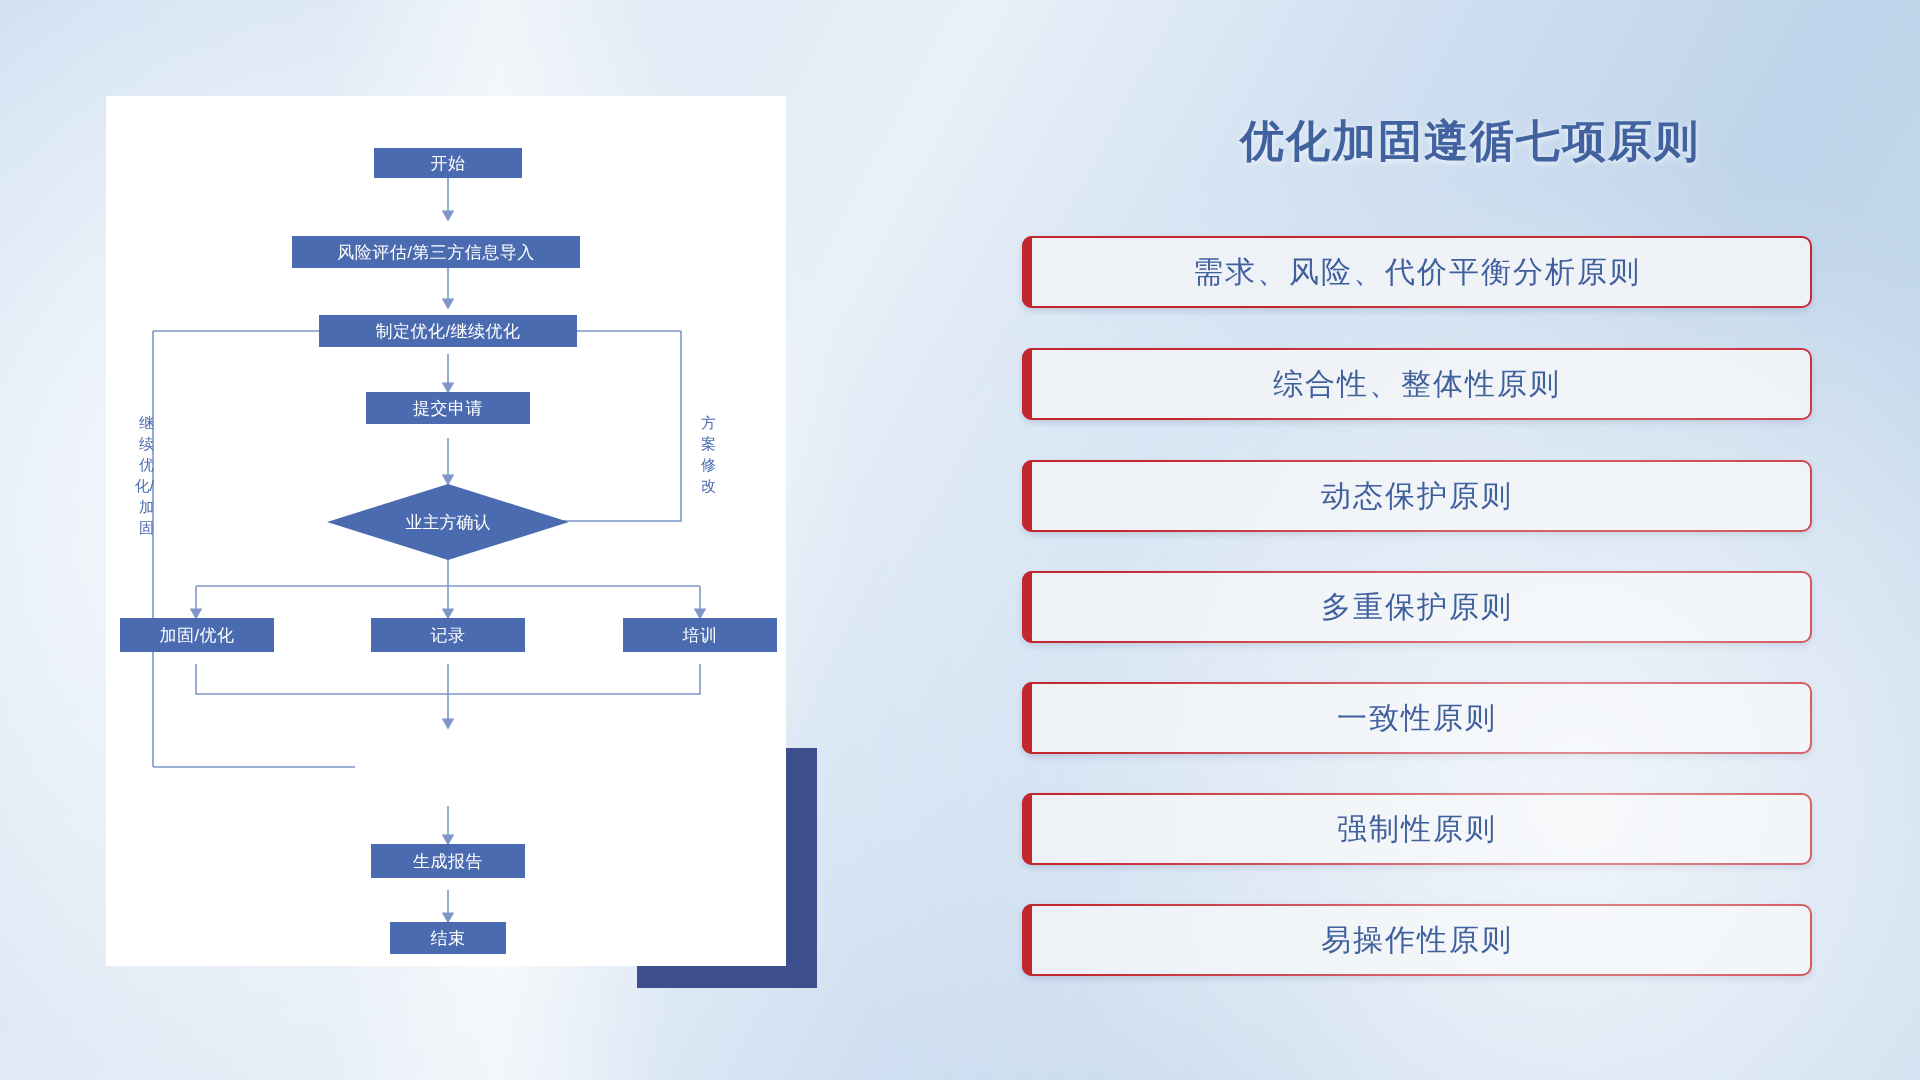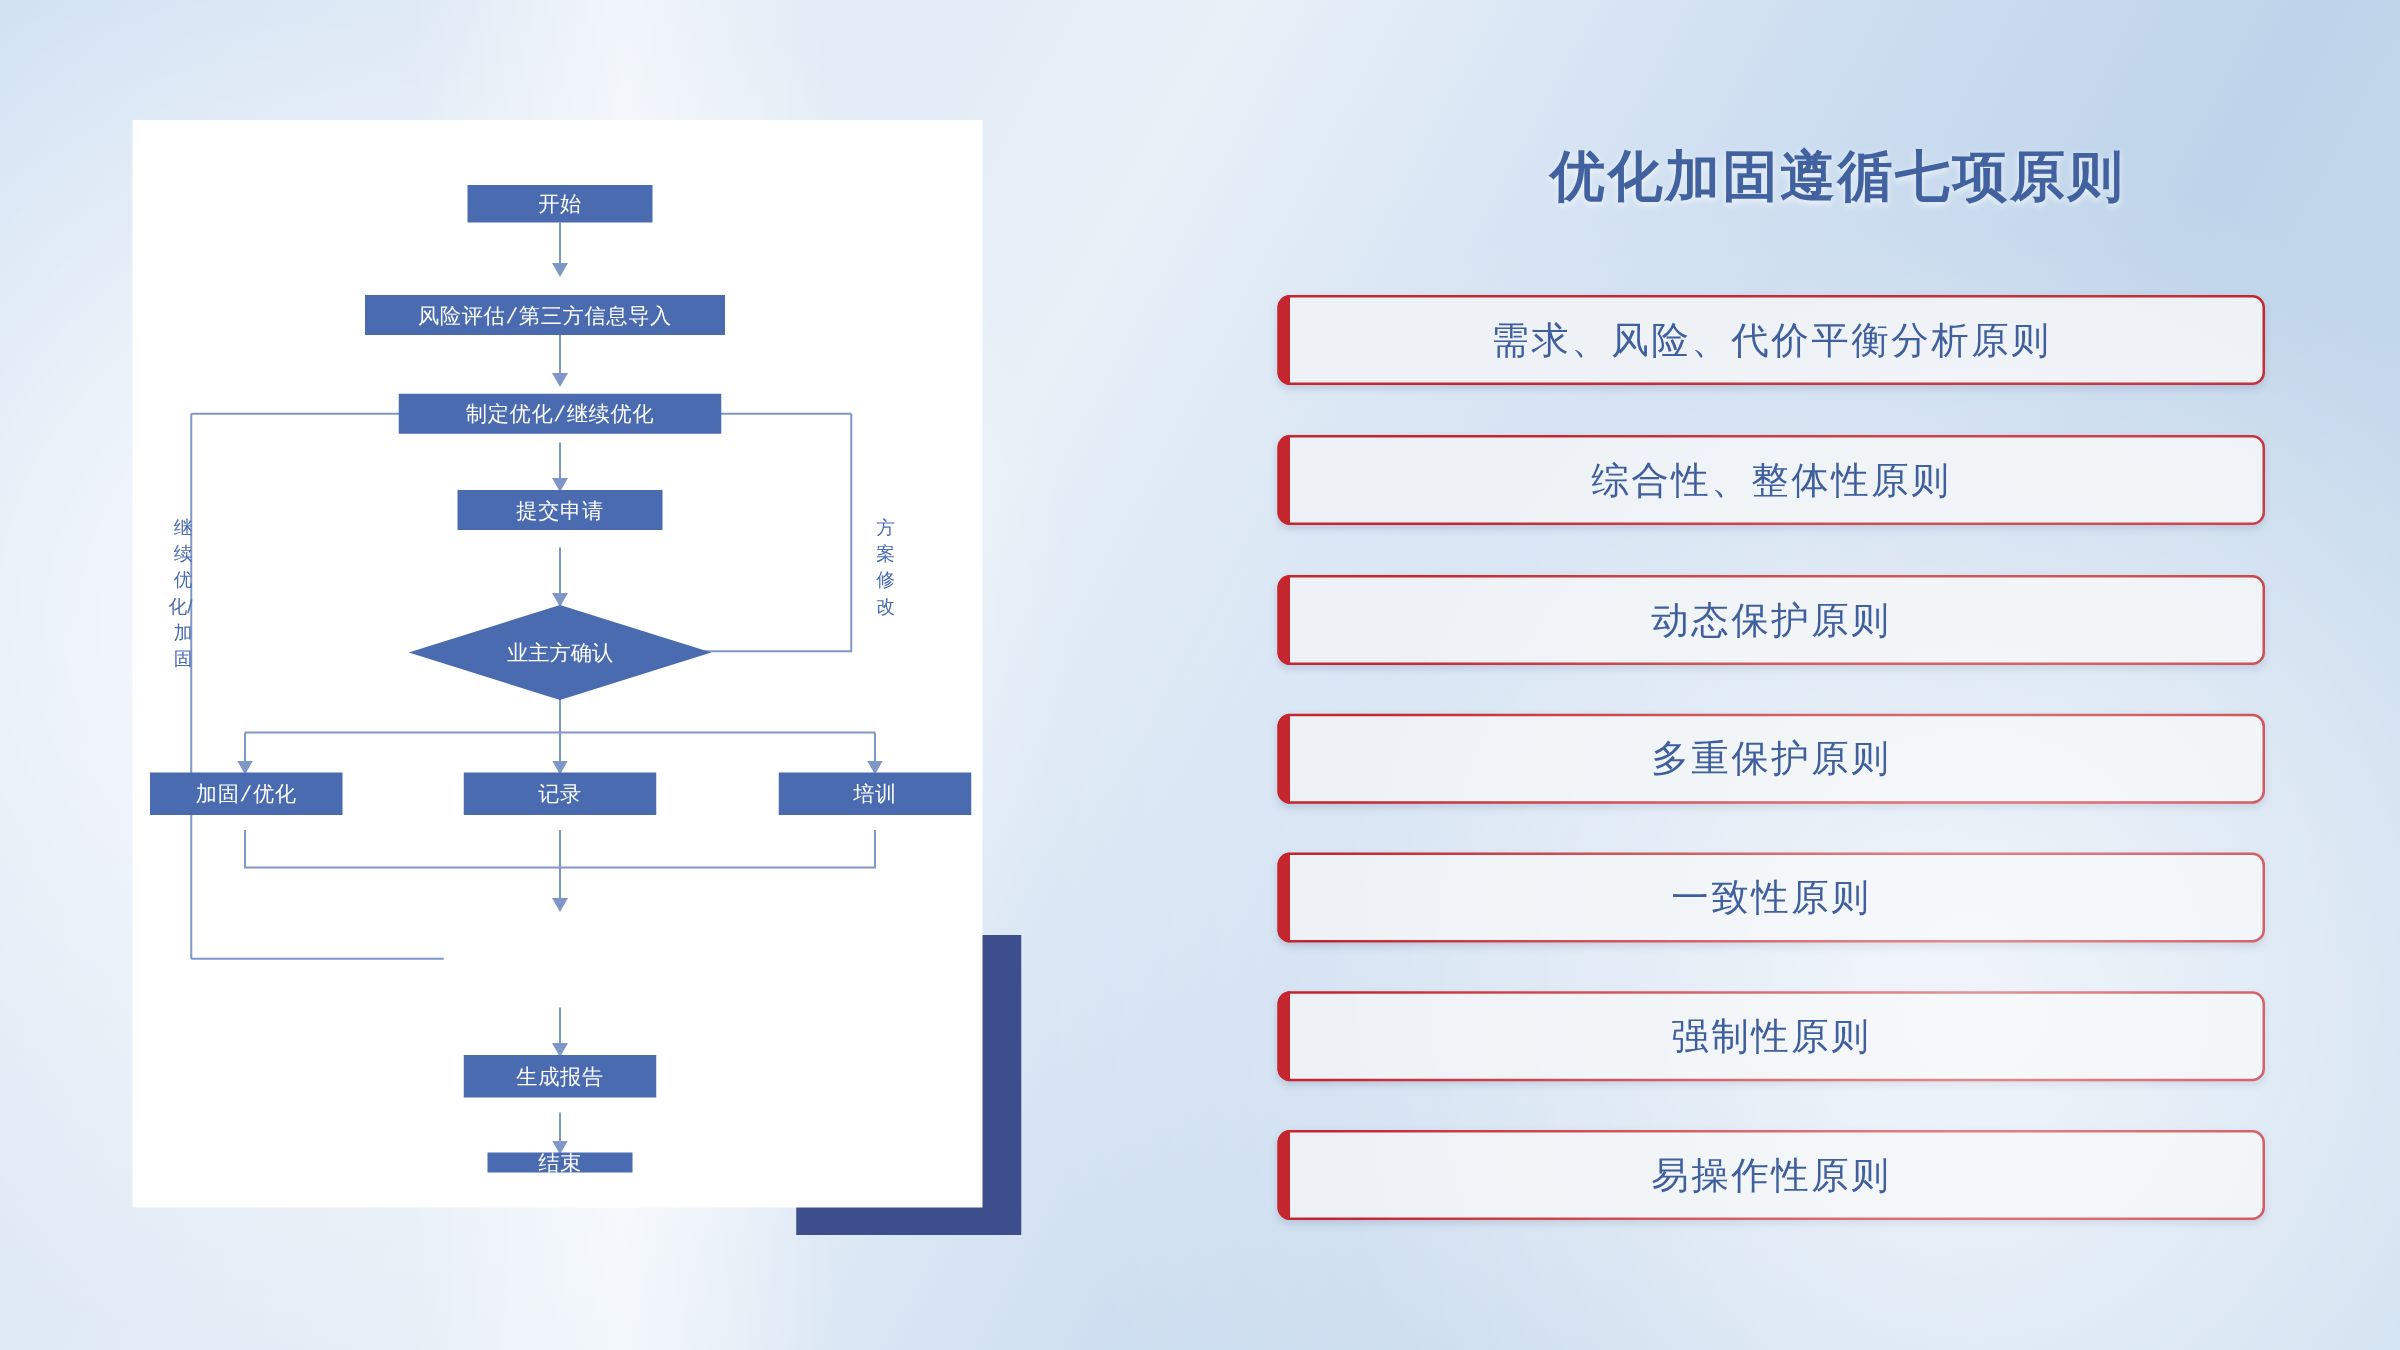--- a/index.html
+++ b/index.html
@@ -56,21 +56,20 @@
     position: absolute;
     box-sizing: border-box;
     display: flex;
     align-items: center;
     justify-content: center;
     background: #4a6bb0;
     color: #ffffff;
     font-size: 17px;
     letter-spacing: .5px;
     white-space: nowrap;
-    font-family: Liberation Mono, monospace;
   }
   .diamond-wrap {
     position: absolute;
   }
   .diamond-wrap svg { display: block; }
   .diamond-label {
     position: absolute;
     left: 0; top: 0;
     width: 100%; height: 100%;
     display: flex;
@@ -224,21 +223,21 @@
 
     <div class="node" style="left:517px; top:522px; width:154px; height:34px;">
       <span>培训</span>
     </div>
 
 
     <div class="node" style="left:265px; top:748px; width:154px; height:34px;">
       <span>生成报告</span>
     </div>
 
-    <div class="node" style="left:284px; top:826px; width:116px; height:16px;">
+    <div class="node" style="left:284px; top:826px; width:116px; height:32px;">
       <span>结束</span>
     </div>
 
     <div class="vlabel" style="left:26px; top:316px;">
       <span>继续优化/加固</span>
     </div>
 
     <div class="vlabel" style="left:588px; top:316px;">
       <span>方案修改</span>
     </div>

